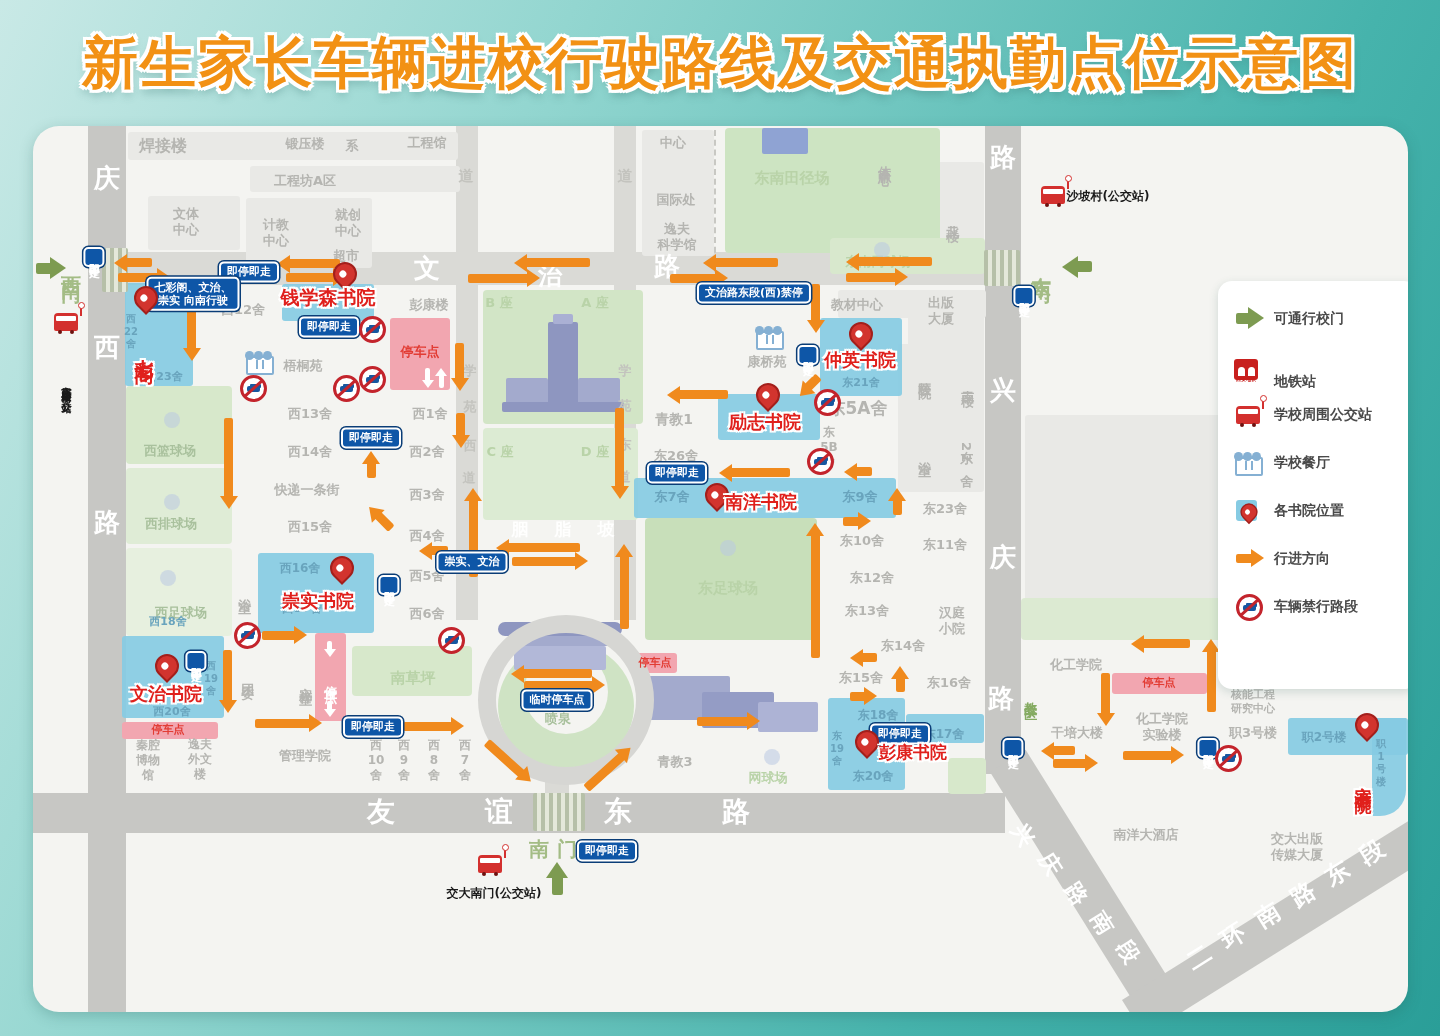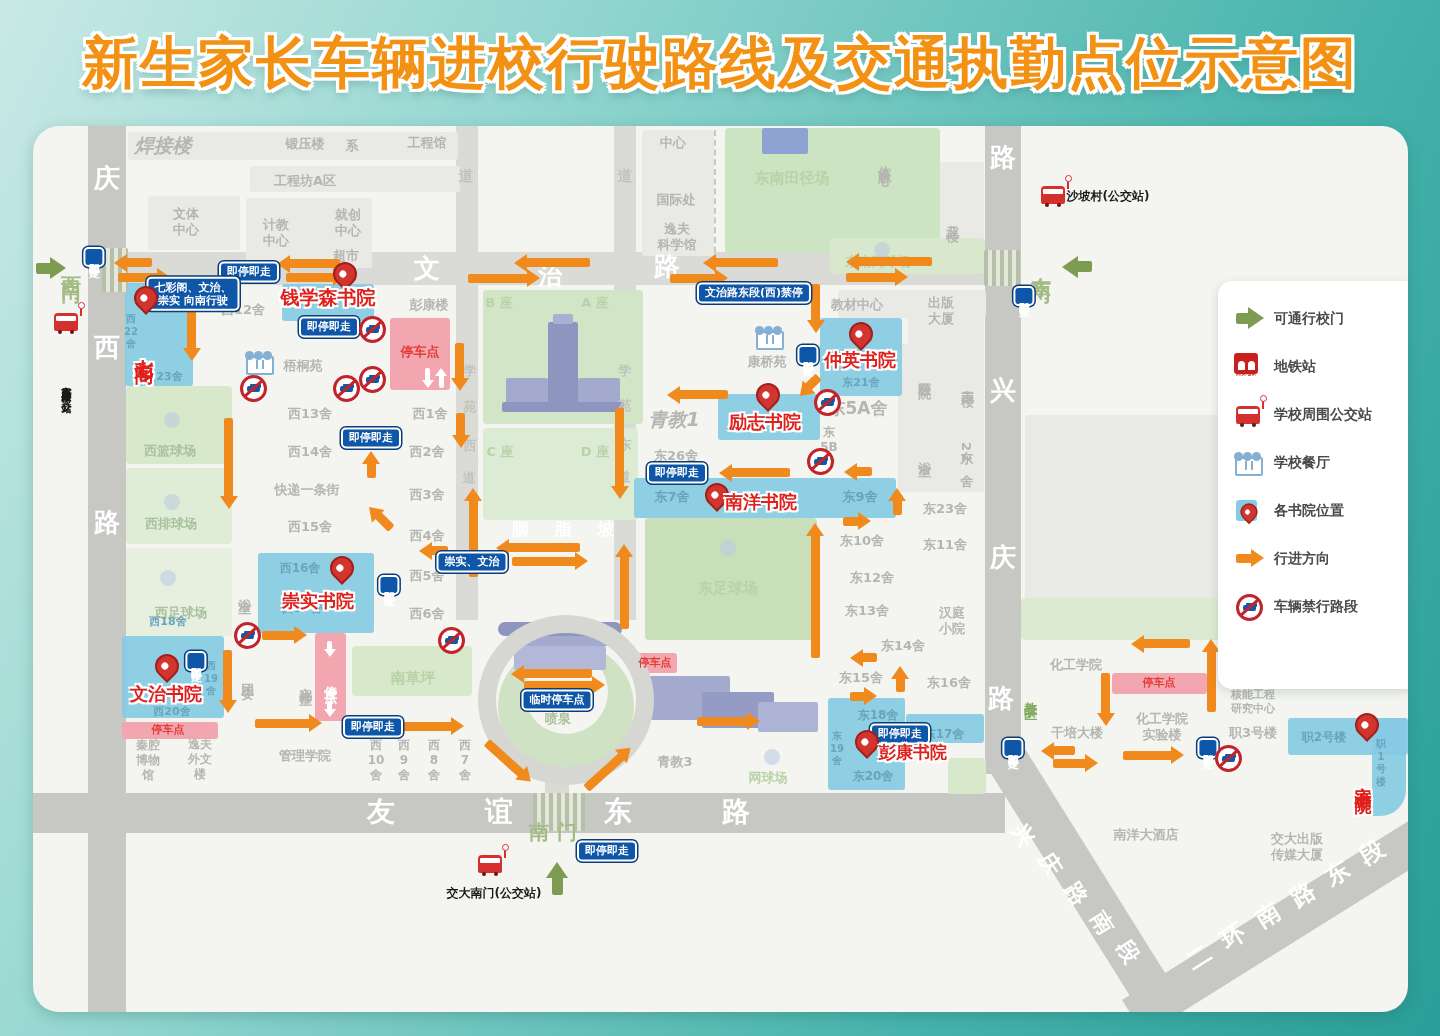--- a/index.html
+++ b/index.html
@@ -190,21 +190,21 @@
       <div class="roadchar" style="font-size: 22px; position: absolute; left: 1017px; top: 738px; transform: translate(-50%, -50%) rotate(58deg);">庆</div>
       <div class="roadchar" style="font-size: 22px; position: absolute; left: 1043px; top: 768px; transform: translate(-50%, -50%) rotate(58deg);">路</div>
       <div class="roadchar" style="font-size: 22px; position: absolute; left: 1069px; top: 797px; transform: translate(-50%, -50%) rotate(58deg);">南</div>
       <div class="roadchar" style="font-size: 22px; position: absolute; left: 1095px; top: 826px; transform: translate(-50%, -50%) rotate(58deg);">段</div>
       <div class="roadchar" style="font-size: 24px; position: absolute; left: 1166px; top: 831px; transform: translate(-50%, -50%) rotate(-32deg);">二</div>
       <div class="roadchar" style="font-size: 24px; position: absolute; left: 1200px; top: 810px; transform: translate(-50%, -50%) rotate(-32deg);">环</div>
       <div class="roadchar" style="font-size: 24px; position: absolute; left: 1235px; top: 789px; transform: translate(-50%, -50%) rotate(-32deg);">南</div>
       <div class="roadchar" style="font-size: 24px; position: absolute; left: 1270px; top: 768px; transform: translate(-50%, -50%) rotate(-32deg);">路</div>
       <div class="roadchar" style="font-size: 24px; position: absolute; left: 1304px; top: 747px; transform: translate(-50%, -50%) rotate(-32deg);">东</div>
       <div class="roadchar" style="font-size: 24px; position: absolute; left: 1339px; top: 726px; transform: translate(-50%, -50%) rotate(-32deg);">段</div>
-      <div class="lbl" style="font-size: 19px; position: absolute; left: 130px; top: 20px; transform: translate(-50%, -50%); font-style: italic;">焊接楼</div>
+      <div class="lbl" style="font-size: 16px; position: absolute; left: 130px; top: 20px; transform: translate(-50%, -50%);">焊接楼</div>
       <div class="lbl" style="font-size: 13px; position: absolute; left: 272px; top: 18px; transform: translate(-50%, -50%);">锻压楼</div>
       <div class="lbl" style="font-size: 13px; position: absolute; left: 319px; top: 20px; transform: translate(-50%, -50%);">系</div>
       <div class="lbl" style="font-size: 13px; position: absolute; left: 394px; top: 17px; transform: translate(-50%, -50%);">工程馆</div>
       <div class="lbl" style="font-size: 13px; position: absolute; left: 272px; top: 55px; transform: translate(-50%, -50%);">工程坊A区</div>
       <div class="lbl" style="font-size: 13px; position: absolute; left: 153px; top: 96px; transform: translate(-50%, -50%);">文体
 中心</div>
       <div class="lbl" style="font-size: 13px; position: absolute; left: 243px; top: 107px; transform: translate(-50%, -50%);">计教
 中心</div>
       <div class="lbl" style="font-size: 13px; position: absolute; left: 315px; top: 97px; transform: translate(-50%, -50%);">就创
 中心</div>
@@ -228,21 +228,21 @@
       <div class="lbl" style="font-size: 13px; position: absolute; left: 912px; top: 419px; transform: translate(-50%, -50%);">东11舍</div>
       <div class="lbl" style="font-size: 13px; position: absolute; left: 839px; top: 452px; transform: translate(-50%, -50%);">东12舍</div>
       <div class="lbl" style="font-size: 13px; position: absolute; left: 834px; top: 485px; transform: translate(-50%, -50%);">东13舍</div>
       <div class="lbl" style="font-size: 13px; position: absolute; left: 919px; top: 495px; transform: translate(-50%, -50%);">汉庭
 小院</div>
       <div class="lbl" style="font-size: 13px; position: absolute; left: 870px; top: 520px; transform: translate(-50%, -50%);">东14舍</div>
       <div class="lbl" style="font-size: 13px; position: absolute; left: 828px; top: 552px; transform: translate(-50%, -50%);">东15舍</div>
       <div class="lbl" style="font-size: 13px; position: absolute; left: 916px; top: 557px; transform: translate(-50%, -50%);">东16舍</div>
       <div class="lbl" style="font-size: 13px; position: absolute; left: 829px; top: 415px; transform: translate(-50%, -50%);">东10舍</div>
       <div class="lbl" style="font-size: 13px; position: absolute; left: 643px; top: 330px; transform: translate(-50%, -50%);">东26舍</div>
-      <div class="lbl" style="font-size: 19px; position: absolute; left: 641px; top: 294px; transform: translate(-50%, -50%); font-style: italic;">青教1</div>
+      <div class="lbl" style="font-size: 14px; position: absolute; left: 641px; top: 294px; transform: translate(-50%, -50%);">青教1</div>
       <div class="lbl" style="font-size: 17px; position: absolute; left: 825px; top: 283px; transform: translate(-50%, -50%);">东5A舍</div>
       <div class="lbl" style="font-size: 12px; position: absolute; left: 796px; top: 321px; transform: translate(-50%, -50%);">东
 5B
 舍</div>
       <div class="lbl" style="font-size: 13px; position: absolute; left: 396px; top: 179px; transform: translate(-50%, -50%);">彭康楼</div>
       <div class="lbl g" style="font-size: 13px; position: absolute; left: 466px; top: 177px; transform: translate(-50%, -50%);">B 座</div>
       <div class="lbl g" style="font-size: 13px; position: absolute; left: 562px; top: 177px; transform: translate(-50%, -50%);">A 座</div>
       <div class="lbl g" style="font-size: 13px; position: absolute; left: 467px; top: 326px; transform: translate(-50%, -50%);">C 座</div>
       <div class="lbl g" style="font-size: 13px; position: absolute; left: 562px; top: 326px; transform: translate(-50%, -50%);">D 座</div>
       <div class="lbl" style="font-size: 13px; position: absolute; left: 210px; top: 184px; transform: translate(-50%, -50%);">西12舍</div>
@@ -579,21 +579,21 @@
         <div class="sh" style="left: 0px; top: -5.5px; width: 16px; height: 11px;"></div>
         <div class="hd" style="left: 14px; top: -11px; border-left: 16px solid currentcolor; border-top: 11px solid transparent; border-bottom: 11px solid transparent;"></div>
       </div>
       <div class="gateic" style="position: absolute; left: 951px; top: 124px; width: 36px; height: 36px;"></div>
       <div class="gatetxt v" style="font-size: 20px; position: absolute; left: 1009px; top: 139px; transform: translate(-50%, -50%);">东南门</div>
       <div class="arr" style="position: absolute; left: 1059px; top: 141px; width: 30px; height: 0px; color: rgb(125, 155, 81); transform-origin: 0px 0px; transform: rotate(180deg);">
         <div class="sh" style="left: 0px; top: -5.5px; width: 16px; height: 11px;"></div>
         <div class="hd" style="left: 14px; top: -11px; border-left: 16px solid currentcolor; border-top: 11px solid transparent; border-bottom: 11px solid transparent;"></div>
       </div>
       <div class="gateic" style="position: absolute; left: 500px; top: 667px; width: 52px; height: 38px;"></div>
-      <div class="gatetxt" style="font-size: 20px; position: absolute; left: 524px; top: 706px; transform: translate(-50%, -50%); letter-spacing: 8px; text-align: center;">南门</div>
+      <div class="gatetxt" style="font-size: 20px; position: absolute; left: 524px; top: 723px; transform: translate(-50%, -50%); letter-spacing: 8px; text-align: center;">南门</div>
       <div class="arr" style="position: absolute; left: 524px; top: 769px; width: 33px; height: 0px; color: rgb(125, 155, 81); transform-origin: 0px 0px; transform: rotate(-90deg);">
         <div class="sh" style="left: 0px; top: -5.5px; width: 19px; height: 11px;"></div>
         <div class="hd" style="left: 17px; top: -11px; border-left: 16px solid currentcolor; border-top: 11px solid transparent; border-bottom: 11px solid transparent;"></div>
       </div>
       <div class="busic" style="position: absolute; left: 21px; top: 187px;">
         <div class="pole"></div>
       </div>
       <div class="buslbl v" style="font-size: 10px; position: absolute; left: 33px; top: 264px; transform: translate(-50%, -50%);">兴庆西路建东街口(公交站)</div>
       <div class="busic" style="position: absolute; left: 1008px; top: 60px;">
         <div class="pole"></div>
@@ -606,21 +606,21 @@
       <div class="legend">
         <div class="litem" style="position: relative;">
           <div class="licon">
             <div class="arr" style="position: absolute; left: 2px; top: 17px; width: 28px; height: 0px; color: rgb(125, 155, 81); transform-origin: 0px 0px;">
               <div class="sh" style="left: 0px; top: -5.5px; width: 14px; height: 11px;"></div>
               <div class="hd" style="left: 12px; top: -11px; border-left: 16px solid currentcolor; border-top: 11px solid transparent; border-bottom: 11px solid transparent;"></div>
             </div>
           </div>
           <div class="ltext">可通行校门</div>
         </div>
-        <div class="litem" style="position: relative;">
+        <div class="litem" style="position: relative; align-items: flex-end;">
           <div class="licon">
             <div class="metro" style="margin-top: 4px;"></div>
             <div class="lsub">西安地铁</div>
           </div>
           <div class="ltext">地铁站</div>
         </div>
         <div class="litem" style="position: relative;">
           <div class="licon">
             <div class="busic" style="position: absolute; left: 2px; top: 9px;">
               <div class="pole"></div>

